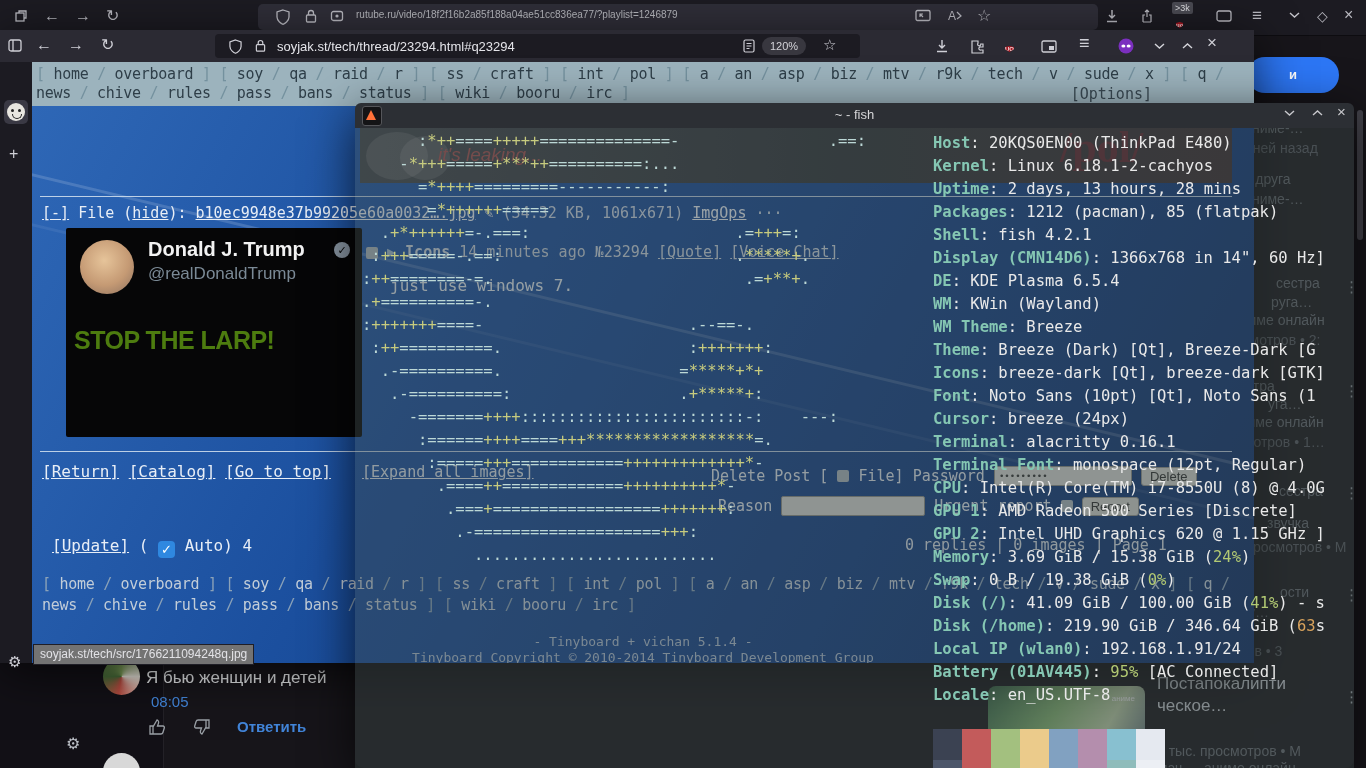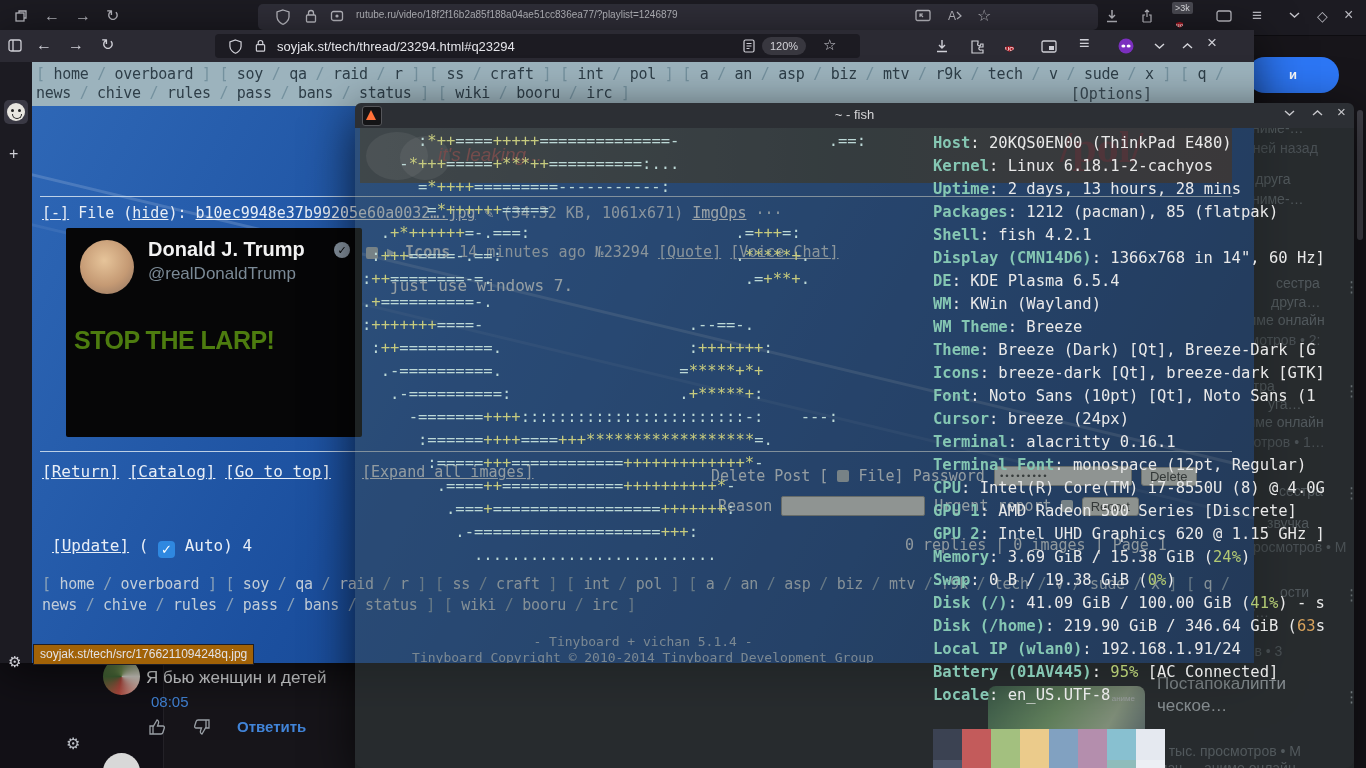--- a/index.html
+++ b/index.html
@@ -85,21 +85,21 @@
   .btn{display:inline-block;vertical-align:middle;background:#cfcfca;border:1px solid #90908c;border-radius:3px;
        color:#2c2c2c;font-size:13px;padding:1px 8px;font-family:"Liberation Sans",sans-serif;}
   .graybox{display:inline-block;vertical-align:middle;width:12px;height:12px;background:#a8b2ba;border-radius:2px;}
   .pgstatus{position:absolute;left:873px;top:430px;font-size:15px;color:#d5dce4;}
   .updaterow{position:absolute;left:20px;top:430px;font-size:16px;white-space:nowrap;}
   .chk{display:inline-block;vertical-align:-3px;width:17px;height:17px;background:#2f88e0;border-radius:4px;
        color:#fff;font-size:13px;text-align:center;line-height:17px;font-family:"Liberation Sans",sans-serif;}
   .footnav{position:absolute;left:10px;font-size:15px;color:#c2cdd8;white-space:nowrap;letter-spacing:-0.3px;}
   .footnav .dim{color:#8ba2b8;}
   .tiny{position:absolute;left:0;width:1222px;text-align:center;font-size:13px;color:#aebdd0;}
-  .fftooltip{position:absolute;left:33px;top:614px;height:19px;background:#a16207;border:1px solid #1f1e26;
+  .fftooltip{position:absolute;left:33px;top:614px;height:19px;background:#737373;border:1px solid #1f1e26;
              color:#e2e2e6;font-size:12px;line-height:18px;padding:0 6px;white-space:nowrap;}
 
   
   #term-window{position:absolute;left:355px;top:103px;width:999px;height:665px;z-index:30;
                box-shadow:0 12px 50px rgba(0,0,0,.7);border-radius:9px;}
   .termtb{position:absolute;left:0;top:0;width:999px;height:25px;background:#2c2f34;border-radius:6px 6px 0 0;}
   .termicon{position:absolute;left:7px;top:3px;width:18px;height:18px;background:#141416;border:1px solid #55565a;border-radius:3px;}
   .termicon i{position:absolute;left:3px;top:3px;width:0;height:0;border-left:5px solid transparent;
               border-right:5px solid transparent;border-bottom:10px solid #ff7139;}
   .termtitle{position:absolute;left:0;right:0;top:4px;text-align:center;color:#d6d6d8;font-size:13px;}
@@ -193,21 +193,21 @@
 
     <div class="login-btn">и регистрация</div>
 
     <div id="rt-fragments">
         <div class="frag" style="left: 1228px; top: 120px;">я (аниме-…</div>
         <div class="frag" style="left: 1233px; top: 140px; color: rgb(85, 88, 95);">1 дней назад</div>
         <div class="frag" style="left: 1231px; top: 171px;">его друга</div>
         <div class="frag" style="left: 1228px; top: 191px;">я (аниме-…</div>
         <div class="frag" style="left: 1344px; top: 278px; color: rgb(132, 136, 143); font-size: 15px;">⋮</div>
         <div class="frag" style="left: 1276px; top: 275px;">сестра</div>
-        <div class="frag" style="left: 1271px; top: 294px;">друга…</div>
+        <div class="frag" style="left: 1271px; top: 294px;">руга…</div>
         <div class="frag" style="left: 1233px; top: 312px;">аниме онлайн</div>
         <div class="frag" style="left: 1227px; top: 332px; color: rgb(85, 88, 95);">росмотров • 2:</div>
         <div class="frag" style="left: 1344px; top: 382px; color: rgb(132, 136, 143); font-size: 15px;">⋮</div>
         <div class="frag" style="left: 1231px; top: 378px;">сестра</div>
         <div class="frag" style="left: 1268px; top: 396px;">уга…</div>
         <div class="frag" style="left: 1232px; top: 414px;">аниме онлайн</div>
         <div class="frag" style="left: 1229px; top: 434px; color: rgb(85, 88, 95);">осмотров • 1…</div>
         <div class="frag" style="left: 1344px; top: 484px; color: rgb(132, 136, 143); font-size: 15px;">⋮</div>
         <div class="frag" style="left: 1279px; top: 483px;">сестра</div>
         <div class="frag" style="left: 1267px; top: 515px;">звучка</div>

